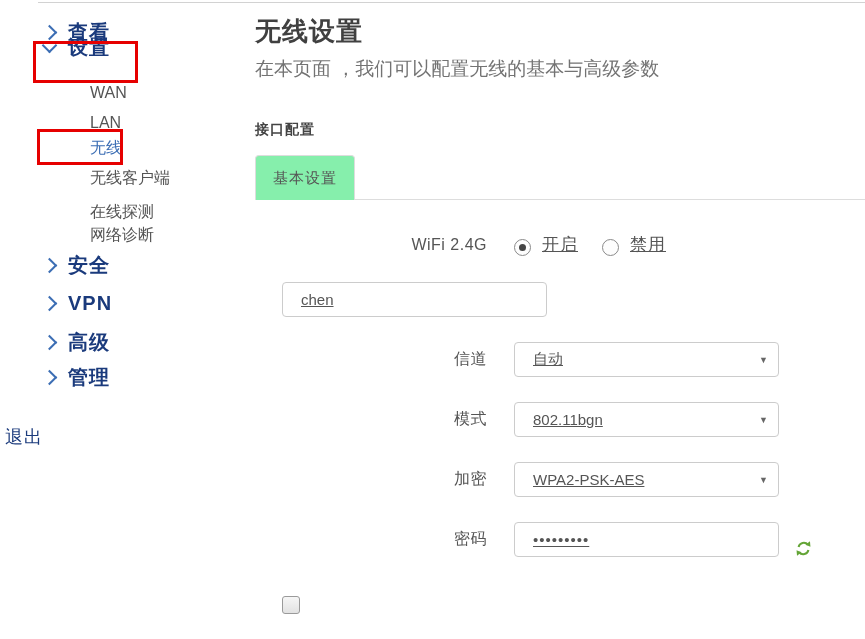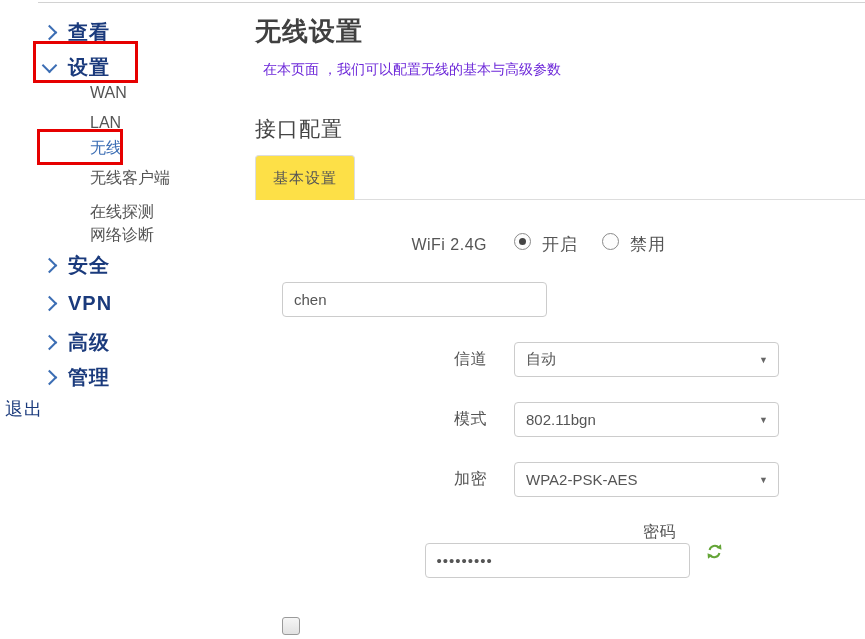--- a/index.html
+++ b/index.html
@@ -12,45 +12,45 @@
 
   
   .sidebar{position:absolute;left:0;top:0;width:250px;height:569px;}
   .nav1{position:absolute;left:44px;display:flex;align-items:center;gap:13px;cursor:pointer;}
   .nav1 .lbl{font-size:20px;font-weight:bold;color:#1a3a7c;letter-spacing:1px;}
   .chev{display:inline-block;width:9px;height:9px;border:2px solid #3c6eb4;border-top:none;border-left:none;}
   .chev.r{transform:rotate(-45deg);}
   .chev.d{transform:rotate(45deg);margin-top:-4px;}
   .nav2{position:absolute;left:58px;font-size:16px;color:#555;cursor:pointer;line-height:16px;margin-left:32px;}
   .nav2.sel{color:#3c6eb4;}
-  .logout{position:absolute;left:5px;font-size:18px;color:#1a3a7c;cursor:pointer;letter-spacing:1px;}
+  .logout{position:absolute;left:5px;font-size:18px;color:#1a3a7c;cursor:pointer;letter-spacing:1px;margin-top:28px;}
   .ann-box{position:absolute;border:3px solid #e60000;box-sizing:border-box;pointer-events:none;}
 
   
   .main{position:absolute;left:255px;top:0;width:610px;}
   h1.page-title{margin:16px 8px 0 0;font-size:26px;line-height:30px;font-weight:bold;color:#404040;letter-spacing:1px;}
-  .subtitle{margin:14px 0 0 8px;font-size:14px;line-height:18px;color:#6d28d9;}
-  h2.section-title{margin:38px 0 0 0;font-size:21px;line-height:26px;font-weight:normal;color:#444;letter-spacing:1px;}
+  .subtitle{margin:14px 0 0 0;font-size:19px;line-height:18px;color:#737373;}
+  h2.section-title{margin:38px 0 0 0;font-size:14px;line-height:26px;font-weight:bold;color:#444;letter-spacing:1px;}
 
   .tabs{margin-top:13px;height:45px;display:flex;align-items:stretch;border-bottom:1px solid #ddd;box-sizing:border-box;}
   .tab{display:flex;align-items:center;padding:0 18px;font-size:15px;color:#3c6eb4;cursor:pointer;letter-spacing:1px;}
   .tab.active{
-    color:#555;background:#fde047;border:1px solid #ddd;border-bottom:none;border-radius:4px 4px 0 0;
+    color:#555;background:#86efac;border:1px solid #ddd;border-bottom:none;border-radius:4px 4px 0 0;
     padding:0 17px;margin-bottom:-1px;position:relative;z-index:2;
   }
 
   .form{margin-top:27px;}
   .frow{display:flex;align-items:center;min-height:35px;margin-bottom:25px;}
   .frow.tight{margin-bottom:20px;}
-  .frow.wide{margin-bottom:30px;flex-direction:column;}
+  .frow.wide{margin-bottom:30px;}
   .flabel{width:232px;text-align:right;font-size:16px;color:#555;flex:none;letter-spacing:0.5px;}
-  .fctrl{margin-left:27px;display:flex;align-items:flex-start;}
+  .fctrl{margin-left:27px;display:flex;align-items:flex-end;text-decoration:underline;}
   .tinput,.fselect{
     width:265px;height:35px;box-sizing:border-box;border:1px solid #ccc;border-radius:4px;
-    font-size:15px;color:#555;padding:0 11px;background:#fff;outline:none;
+    font-size:15px;color:#555;padding:0 18px;background:#fff;outline:none;
     font-family:"Liberation Sans","DejaVu Sans",sans-serif;
   }
   .fselect{display:flex;align-items:center;position:relative;cursor:pointer;}
   .caret{position:absolute;right:10px;top:50%;transform:translateY(-50%);font-size:9px;color:#666;}
   .pw{letter-spacing:1px;}
 
   .radio{display:inline-block;width:17px;height:17px;border:1px solid #8a8a8a;border-radius:50%;
     box-sizing:border-box;background:#fdfdfd;position:relative;cursor:pointer;flex:none;}
   .radio.checked::after{content:"";position:absolute;left:4px;top:4px;width:7px;height:7px;border-radius:50%;background:#444;}
   .radio-lbl{font-size:17px;color:#555;margin:0 24px 0 11px;letter-spacing:1px;}
@@ -64,21 +64,21 @@
 </head>
 <body>
 
 <div class="top-line"></div>
 
 <aside class="sidebar">
   <div class="nav1" style="top:19px">
     <span class="chev r"></span>
     <span class="lbl">查看</span>
   </div>
-  <div class="nav1" style="top:54px">
+  <div class="nav1" style="top:34px">
     <span class="chev d"></span>
     <span class="lbl">设置</span>
   </div>
   <div class="nav2" style="top:85px">WAN</div>
   <div class="nav2" style="top:115px">LAN</div>
   <div class="nav2 sel" style="top:140px">无线</div>
   <div class="nav2" style="top:170px">无线客户端</div>
   <div class="nav2" style="top:204px">在线探测</div>
   <div class="nav2" style="top:227px">网络诊断</div>
   <div class="nav1" style="top:252px">

